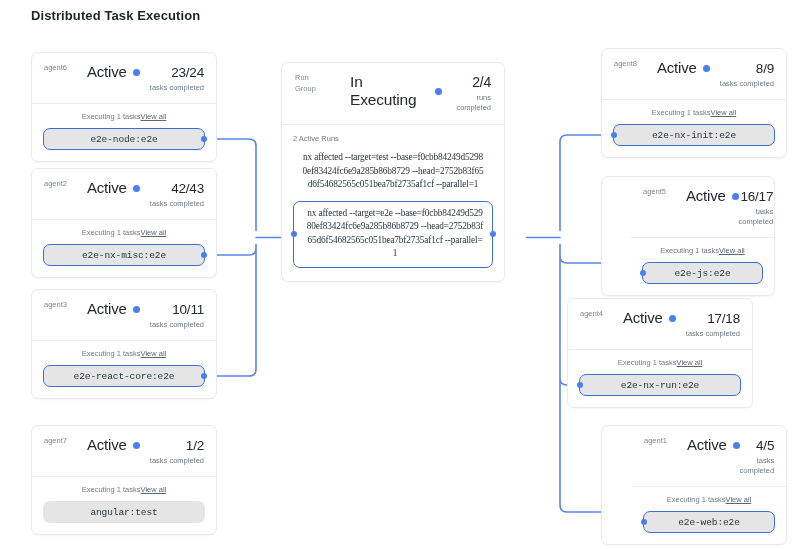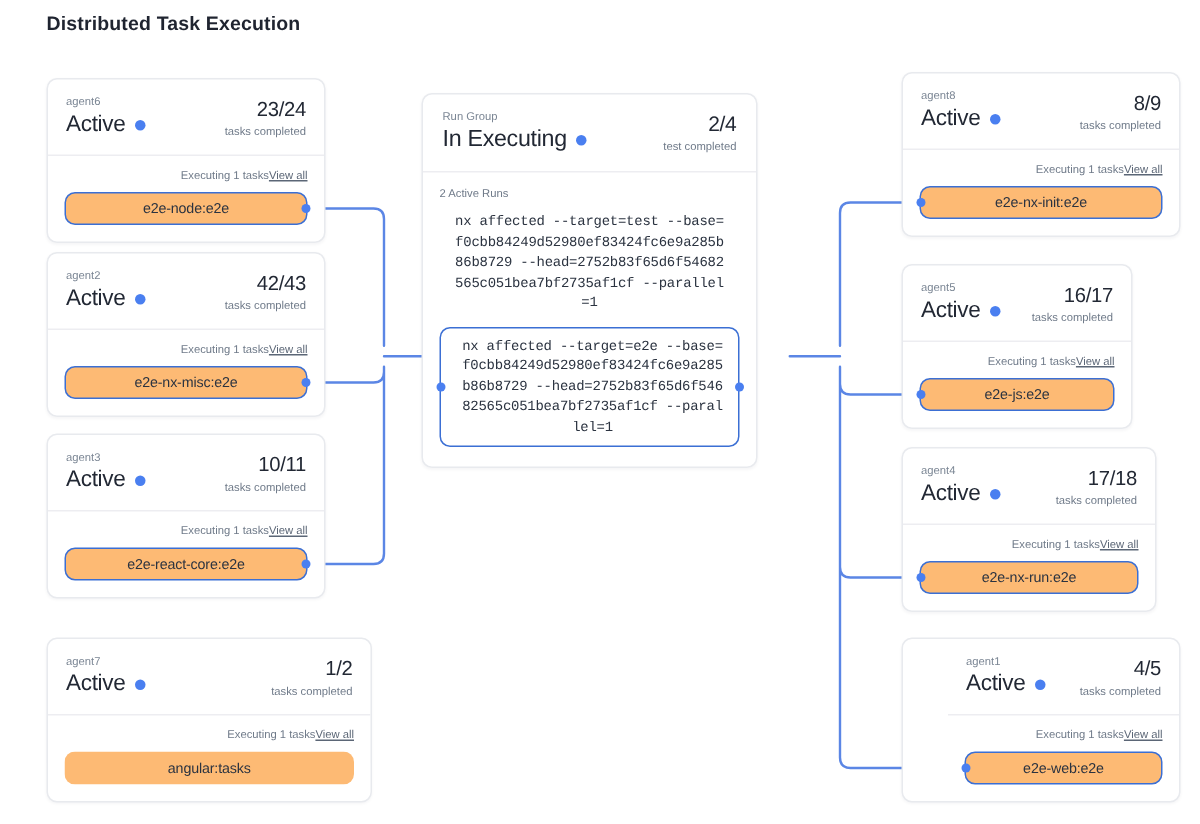--- a/index.html
+++ b/index.html
@@ -27,63 +27,63 @@
     position: absolute;
     background: #ffffff;
     border: 1px solid #e8eaee;
     border-radius: 7px;
     box-shadow: 0 1px 2px rgba(16,24,40,.04);
     overflow: visible;
   }
   .card-head { padding: 9px 12px 10px 12px; }
   .agent-id { font-size: 7.5px; color: #7b8694; line-height: 11px; }
   .head-row { display: flex; align-items: flex-start; justify-content: space-between; }
-  .head-left { display: flex; flex-direction: column; }
+  .head-left { display: flex; flex-direction: row; gap: 20px; }
   .status-row { display: flex; align-items: center; gap: 6px; margin-top: 1px; }
   .status-text { font-size: 15px; color: #222834; line-height: 18px; letter-spacing: -.2px; }
   .dot { width: 7px; height: 7px; border-radius: 50%; background: #4a7ff0; display: inline-block; }
   .head-right { text-align: right; padding-top: 3px; }
   .counts { font-size: 13.5px; color: #222834; line-height: 15px; letter-spacing: -.2px; }
   .counts-label { font-size: 7.5px; color: #6f7a89; margin-top: 3px; line-height: 10px; }
 
   .card-divider { height: 1px; background: #ededf1; }
 
   .card-body { padding: 8px 11px 11px 11px; position: relative; }
-  .body-row { display: flex; align-items: baseline; justify-content: flex-end; margin-bottom: 7px; }
+  .body-row { display: flex; align-items: baseline; justify-content: center; margin-bottom: 7px; }
   .executing { font-size: 7.5px; color: #6f7a89; }
   .view-all { font-size: 7.5px; color: #5b6676; text-decoration: underline; cursor: pointer; }
 
   .chip {
     border: 1.3px solid #3b6fd4;
     border-radius: 7px;
-    background: #fdba74;
+    background: #e5e5e5;
     height: 22px;
     display: flex; align-items: center; justify-content: center;
-    font-family: Liberation Sans, sans-serif;
+    font-family: Liberation Mono, monospace;
     font-size: 9.5px; color: #2b3340;
     position: relative;
     letter-spacing: -.1px;
   }
   .chip.plain { border-color: transparent; }
   .chip .port {
     position: absolute; width: 6px; height: 6px; border-radius: 50%;
     background: #4a7ff0; top: 50%; margin-top: -3px;
   }
   .chip .port.right { right: -3px; }
   .chip .port.left  { left: -3px; }
 
   
   #run-group { left: 281px; top: 62px; width: 224px; }
   #run-group .card-head { padding: 9px 13px 11px 13px; }
   #run-group .status-text { font-size: 15.5px; }
   #run-group .counts { font-size: 14px; }
   #run-group .card-body { padding: 9px 11px 13px 11px; }
   .active-runs-label { font-size: 7.5px; color: #6f7a89; margin-bottom: 8px; }
   .cmd {
-    font-family: Liberation Mono, monospace;
+    font-family: Liberation Serif, serif;
     font-size: 9.3px;
     line-height: 13.5px;
     color: #2b3340;
     text-align: center;
     padding: 0 8px;
     letter-spacing: -.15px;
     word-break: break-all;
   }
   .cmd-box {
     border: 1.3px solid #3b6fd4;
@@ -189,21 +189,21 @@
           <div class="body-row">
             <span class="executing">Executing 1 tasks</span>
             <span class="view-all">View all</span>
           </div>
           <div class="chip">
             <span class="port right"></span>
             <span>e2e-react-core:e2e</span>
           </div>
         </div>
       </div>
-      <div class="card" style="left: 31px; top: 425px; width: 217px;">
+      <div class="card" style="left: 31px; top: 425px; width: 186px;">
         <div class="card-head">
           <div class="head-row">
             <div class="head-left">
               <div class="agent-id">agent7</div>
               <div class="status-row">
                 <span class="status-text">Active</span>
                 <span class="dot"></span>
               </div>
             </div>
             <div class="head-right">
@@ -212,39 +212,39 @@
             </div>
           </div>
         </div>
         <div class="card-divider"></div>
         <div class="card-body">
           <div class="body-row">
             <span class="executing">Executing 1 tasks</span>
             <span class="view-all">View all</span>
           </div>
           <div class="chip plain">
-            <span>angular:tasks</span>
+            <span>angular:test</span>
           </div>
         </div>
       </div>
     </div>
 
   <div class="card" id="run-group">
     <div class="card-head">
       <div class="head-row">
         <div class="head-left">
           <div class="agent-id">Run Group</div>
           <div class="status-row">
             <span class="status-text">In Executing</span>
             <span class="dot"></span>
           </div>
         </div>
         <div class="head-right">
           <div class="counts">2/4</div>
-          <div class="counts-label">test completed</div>
+          <div class="counts-label">runs completed</div>
         </div>
       </div>
     </div>
     <div class="card-divider"></div>
     <div class="card-body">
       <div class="active-runs-label">2 Active Runs</div>
       <div class="cmd">nx affected --target=test --base=f0cbb84249d52980ef83424fc6e9a285b86b8729 --head=2752b83f65d6f54682565c051bea7bf2735af1cf --parallel=1</div>
       <div class="cmd-box">
         <span class="port left"></span>
         <div class="cmd">nx affected --target=e2e --base=f0cbb84249d52980ef83424fc6e9a285b86b8729 --head=2752b83f65d6f54682565c051bea7bf2735af1cf --parallel=1</div>
@@ -275,21 +275,21 @@
           <div class="body-row">
             <span class="executing">Executing 1 tasks</span>
             <span class="view-all">View all</span>
           </div>
           <div class="chip">
             <span class="port left"></span>
             <span>e2e-nx-init:e2e</span>
           </div>
         </div>
       </div>
-      <div class="card" style="left: 601px; top: 176px; width: 154px;">
+      <div class="card" style="left: 601px; top: 176px; width: 174px; padding-left: 29px;">
         <div class="card-head">
           <div class="head-row">
             <div class="head-left">
               <div class="agent-id">agent5</div>
               <div class="status-row">
                 <span class="status-text">Active</span>
                 <span class="dot"></span>
               </div>
             </div>
             <div class="head-right">
@@ -303,21 +303,21 @@
           <div class="body-row">
             <span class="executing">Executing 1 tasks</span>
             <span class="view-all">View all</span>
           </div>
           <div class="chip">
             <span class="port left"></span>
             <span>e2e-js:e2e</span>
           </div>
         </div>
       </div>
-      <div class="card" style="left: 601px; top: 298px; width: 170px;">
+      <div class="card" style="left: 567px; top: 298px; width: 186px;">
         <div class="card-head">
           <div class="head-row">
             <div class="head-left">
               <div class="agent-id">agent4</div>
               <div class="status-row">
                 <span class="status-text">Active</span>
                 <span class="dot"></span>
               </div>
             </div>
             <div class="head-right">

